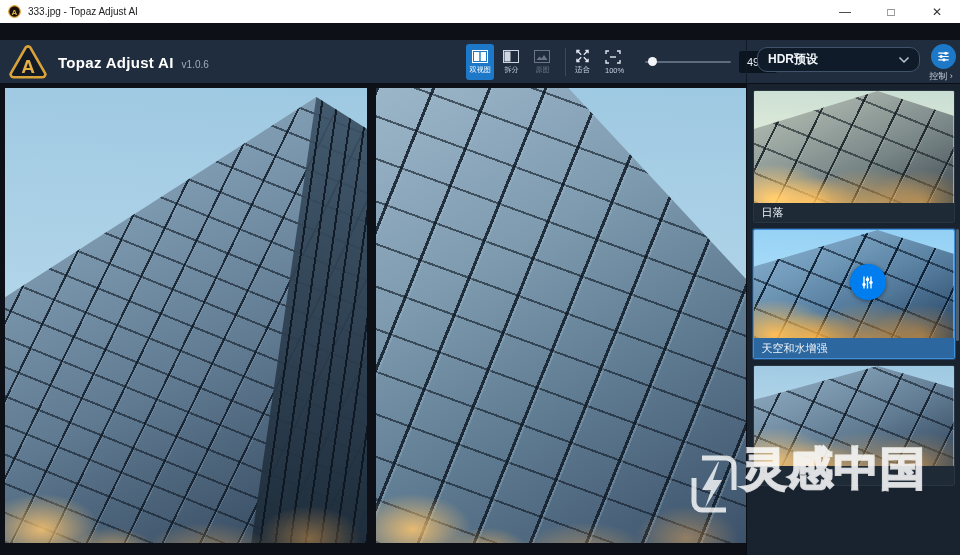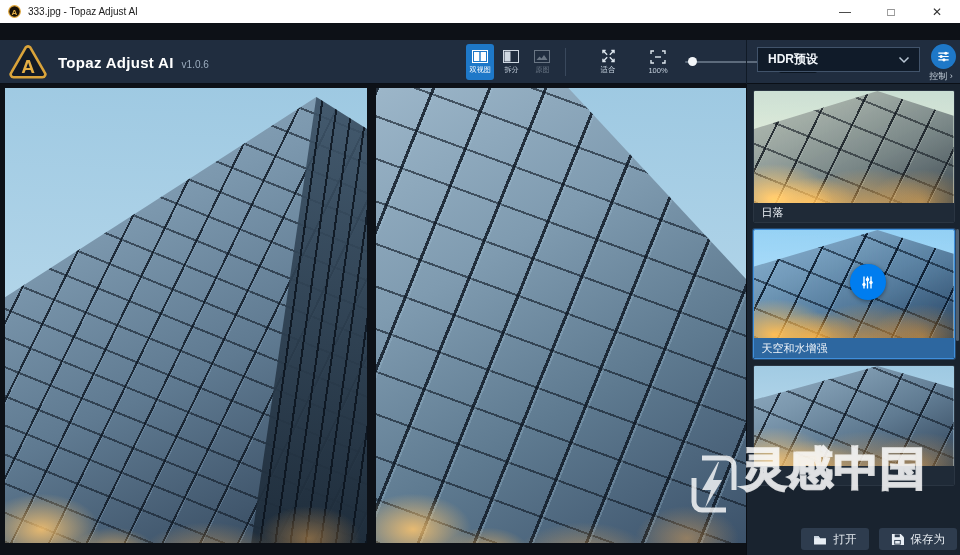--- a/index.html
+++ b/index.html
@@ -24,29 +24,29 @@
   .brand .name { font-size:15px; font-weight:bold; color:#fff; margin-left:10px; letter-spacing:.3px; }
   .brand .ver { font-size:10px; color:#9cadbf; margin-left:8px; margin-top:4px; }
 
   .toolbar { position:absolute; left:466px; top:4px; height:36px; display:flex; align-items:center; }
   .vm-btn { width:28px; height:36px; border-radius:3px; display:flex; flex-direction:column; align-items:center; justify-content:center; gap:2px; margin-right:3px; }
   .vm-btn .vm-label { font-size:7.5px; color:#c6d2de; white-space:nowrap; transform:scale(.95); }
   .vm-btn.selected { background:#1e78c8; }
   .vm-btn.selected .vm-label { color:#fff; }
   .vm-btn.disabled { opacity:.42; }
   .tb-sep { width:1px; height:28px; background:#39485c; margin:0 9px 0 6px; }
-  .tool-btn { width:26px; height:36px; display:flex; flex-direction:column; align-items:center; justify-content:center; gap:2px; margin-right:4px;margin-left:20px; }
+  .tool-btn { width:26px; height:36px; display:flex; flex-direction:column; align-items:flex-start; justify-content:center; gap:2px; margin-right:4px; }
   .tool-btn .vm-label { font-size:7.5px; color:#c6d2de; white-space:nowrap; }
   .zoom-slider { position:relative; width:86px; height:20px; margin:0 8px 0 10px; }
   .zoom-slider .track { position:absolute; top:9px; left:0; width:86px; height:2px; background:#5d6b7c; border-radius:1px; }
   .zoom-slider .thumb { position:absolute; top:5px; left:3px; width:9px; height:9px; border-radius:50%; background:#f2f5f8; }
   .zoom-readout { width:38px; height:22px; background:#0b1520; border-radius:2px; display:flex; align-items:center; justify-content:center; font-size:11px; color:#e6ecf2; }
 
   .panel-head-sep { position:absolute; left:746px; top:0; width:1px; height:44px; background:#101a26; }
-  .preset-dd { position:absolute; left:757px; top:7px; width:163px; height:25px; background:#101b29; border:1px solid #41536a; border-radius:0; display:flex; align-items:center; }
+  .preset-dd { position:absolute; left:757px; top:7px; width:163px; height:25px; background:#101b29; border:1px solid #41536a; border-radius:10px; display:flex; align-items:center; }
   .preset-dd .dd-label { font-size:12px; font-weight:bold; color:#f2f6fa; margin-left:10px; flex:1; }
   .preset-dd .dd-chev { margin-right:9px; display:flex; }
   .ctl-circle { position:absolute; left:931px; top:4px; width:25px; height:25px; border-radius:50%; background:#1e78c8; display:flex; align-items:center; justify-content:center; }
   .ctl-label { position:absolute; left:922px; top:30px; width:38px; text-align:center; font-size:9px; color:#c2cdd8; white-space:nowrap; }
 
   
   .canvas { position:absolute; top:84px; left:0; width:960px; height:471px; background:#0d1117; }
   .photo { position:absolute; overflow:hidden; background:linear-gradient(183deg,#9ec9e2 0%,#b2d5e9 50%,#c6dfee 100%); }
   .photo .layer { position:absolute; inset:0; }
   .glass {
@@ -284,42 +284,20 @@
       <div class="pc-thumb photo">
         <div class="layer glass"></div>
         <div class="layer glow"></div>
       </div>
       <div class="preset-label"></div>
     </div>
 
     <div class="presets-scrollbar"></div>
 
 
-    <div class="action-row">
-      <div class="act-btn">
-        <span>
-          <svg width="14" height="11" viewBox="0 0 15 12">
-            <path d="M1 2.5 h5 l1.5 2 H14 v7 H1 z" fill="#e8eef4"></path>
-            <path d="M1 2.5 h5 l1.5 2 H1 z" fill="#cdd8e2"></path>
-          </svg>
-        </span>
-        <span class="act-label">打开</span>
-      </div>
-      <div class="act-btn">
-        <span>
-          <svg width="13" height="13" viewBox="0 0 14 14">
-            <path d="M1 1 h9.5 L14 4.5 V13 H1 z" fill="#e8eef4"></path>
-            <rect x="4" y="1.5" width="5.5" height="3" fill="#2e3c4e"></rect>
-            <rect x="3.5" y="7.5" width="7" height="5" fill="#2e3c4e"></rect>
-            <rect x="4.5" y="8.5" width="5" height="3" fill="#e8eef4"></rect>
-          </svg>
-        </span>
-        <span class="act-label">保存为</span>
-      </div>
-    </div>
   </div>
 
   <div class="watermark">
     <span class="wm-logo">
       <svg width="52" height="64" viewBox="0 0 52 64">
         <g fill="none" stroke="rgba(255,255,255,0.88)" stroke-width="5">
           <path d="M14 6 h24 a8 8 0 0 1 8 8 v24"></path>
           <path d="M38 58 H14 a8 8 0 0 1 -8 -8 V26"></path>
         </g>
         <path d="M30 10 L14 38 h9 l-6 18 L34 28 h-9 l6 -18 z" fill="rgba(255,255,255,0.85)"></path>

